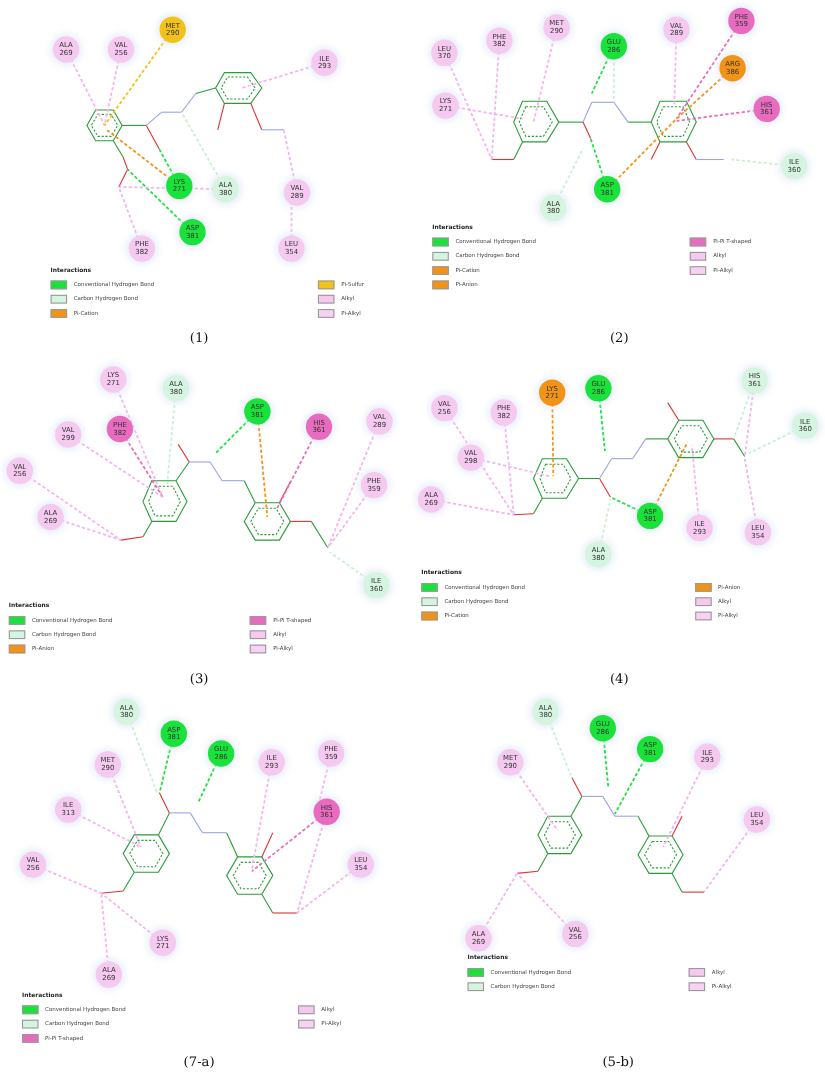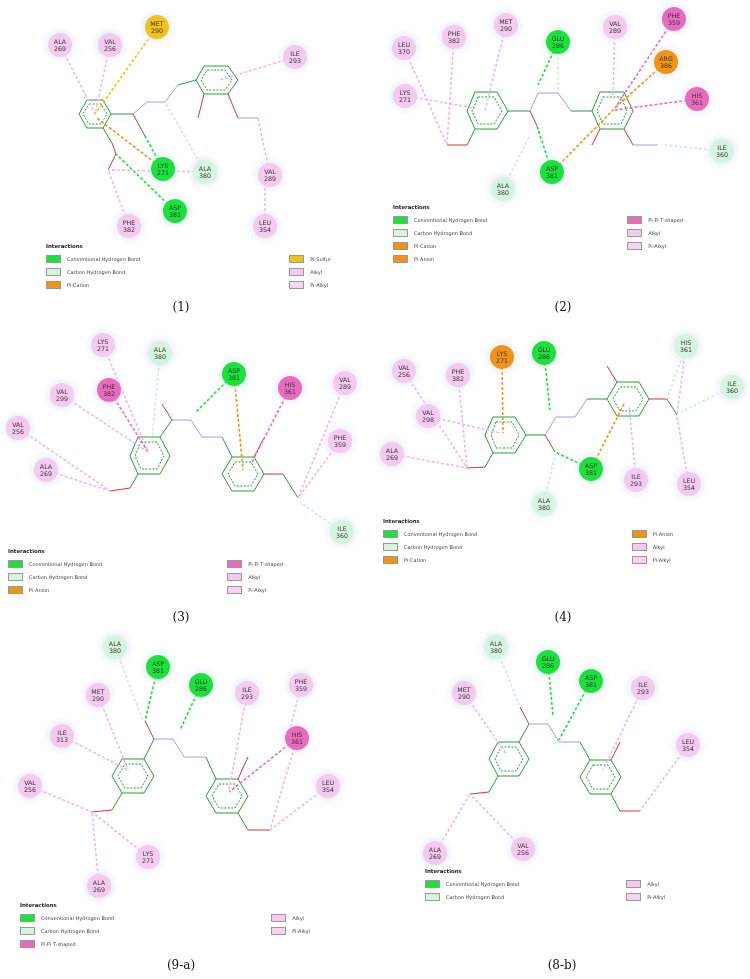--- a/index.html
+++ b/index.html
@@ -626,21 +626,21 @@
             <span class="sw" style="background: rgb(245, 201, 240);"></span>
             <span>Alkyl</span>
           </div>
           <div class="row">
             <span class="sw" style="background: rgb(248, 210, 243);"></span>
             <span>Pi-Alkyl</span>
           </div>
         </div>
       </div>
     </div>
-  <div class="caption" style="left:181px;top:318px;">(9-a)</div>
+  <div class="caption" style="left:181px;top:318px;">(7-a)</div>
 </div>
 
 <div class="panel" style="left:375px;top:640px;width:375px;height:339px;">
   <svg class="bonds" width="375" height="339">
     <g fill="none" stroke="#2a9d3a" stroke-width="1">
       <polygon points="123,102 144,102 154,119 144,136 123,136 114,119"></polygon>
       <polygon points="126,107 141,107 148,119 141,131 126,131 120,119" stroke-dasharray="2,1.5"></polygon>
       <line x1="144" y1="102" x2="154" y2="84"></line>
         <line x1="123" y1="136" x2="114" y2="152"></line>
       <polygon points="215,120 236,120 246,137 236,154 215,154 205,137"></polygon>
@@ -722,14 +722,14 @@
             <span class="sw" style="background: rgb(245, 201, 240);"></span>
             <span>Alkyl</span>
           </div>
           <div class="row">
             <span class="sw" style="background: rgb(248, 210, 243);"></span>
             <span>Pi-Alkyl</span>
           </div>
         </div>
       </div>
     </div>
-  <div class="caption" style="left:187px;top:318px;">(8-b)</div>
+  <div class="caption" style="left:187px;top:318px;">(5-b)</div>
 </div>
 
 </body></html>

